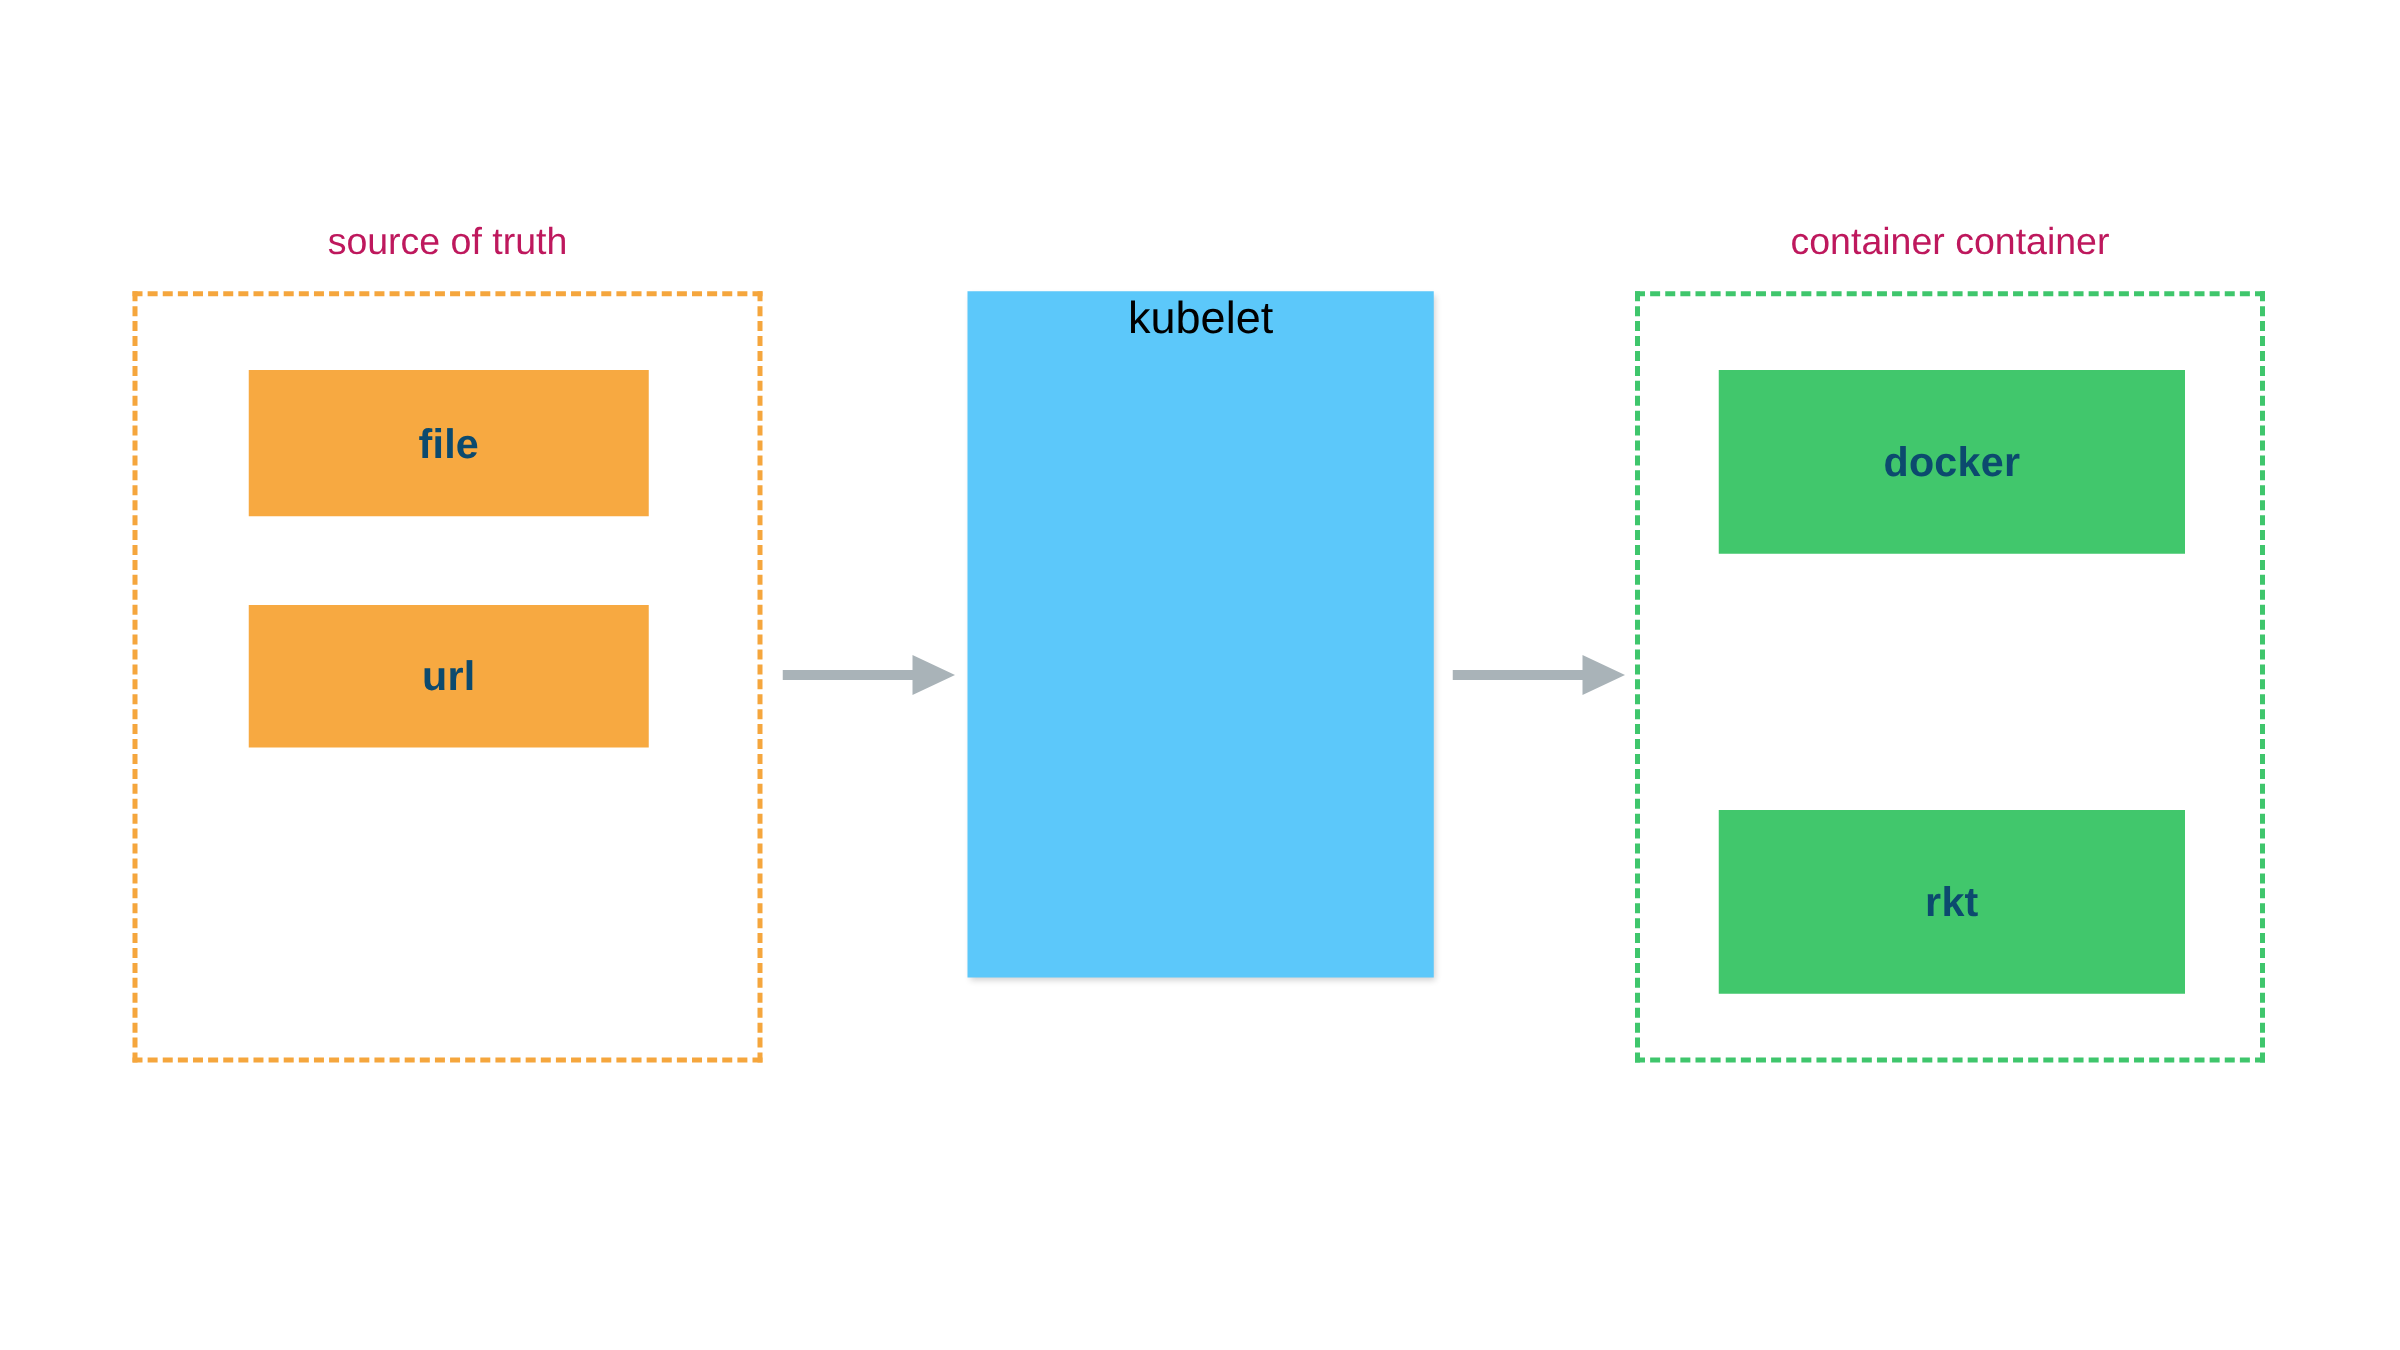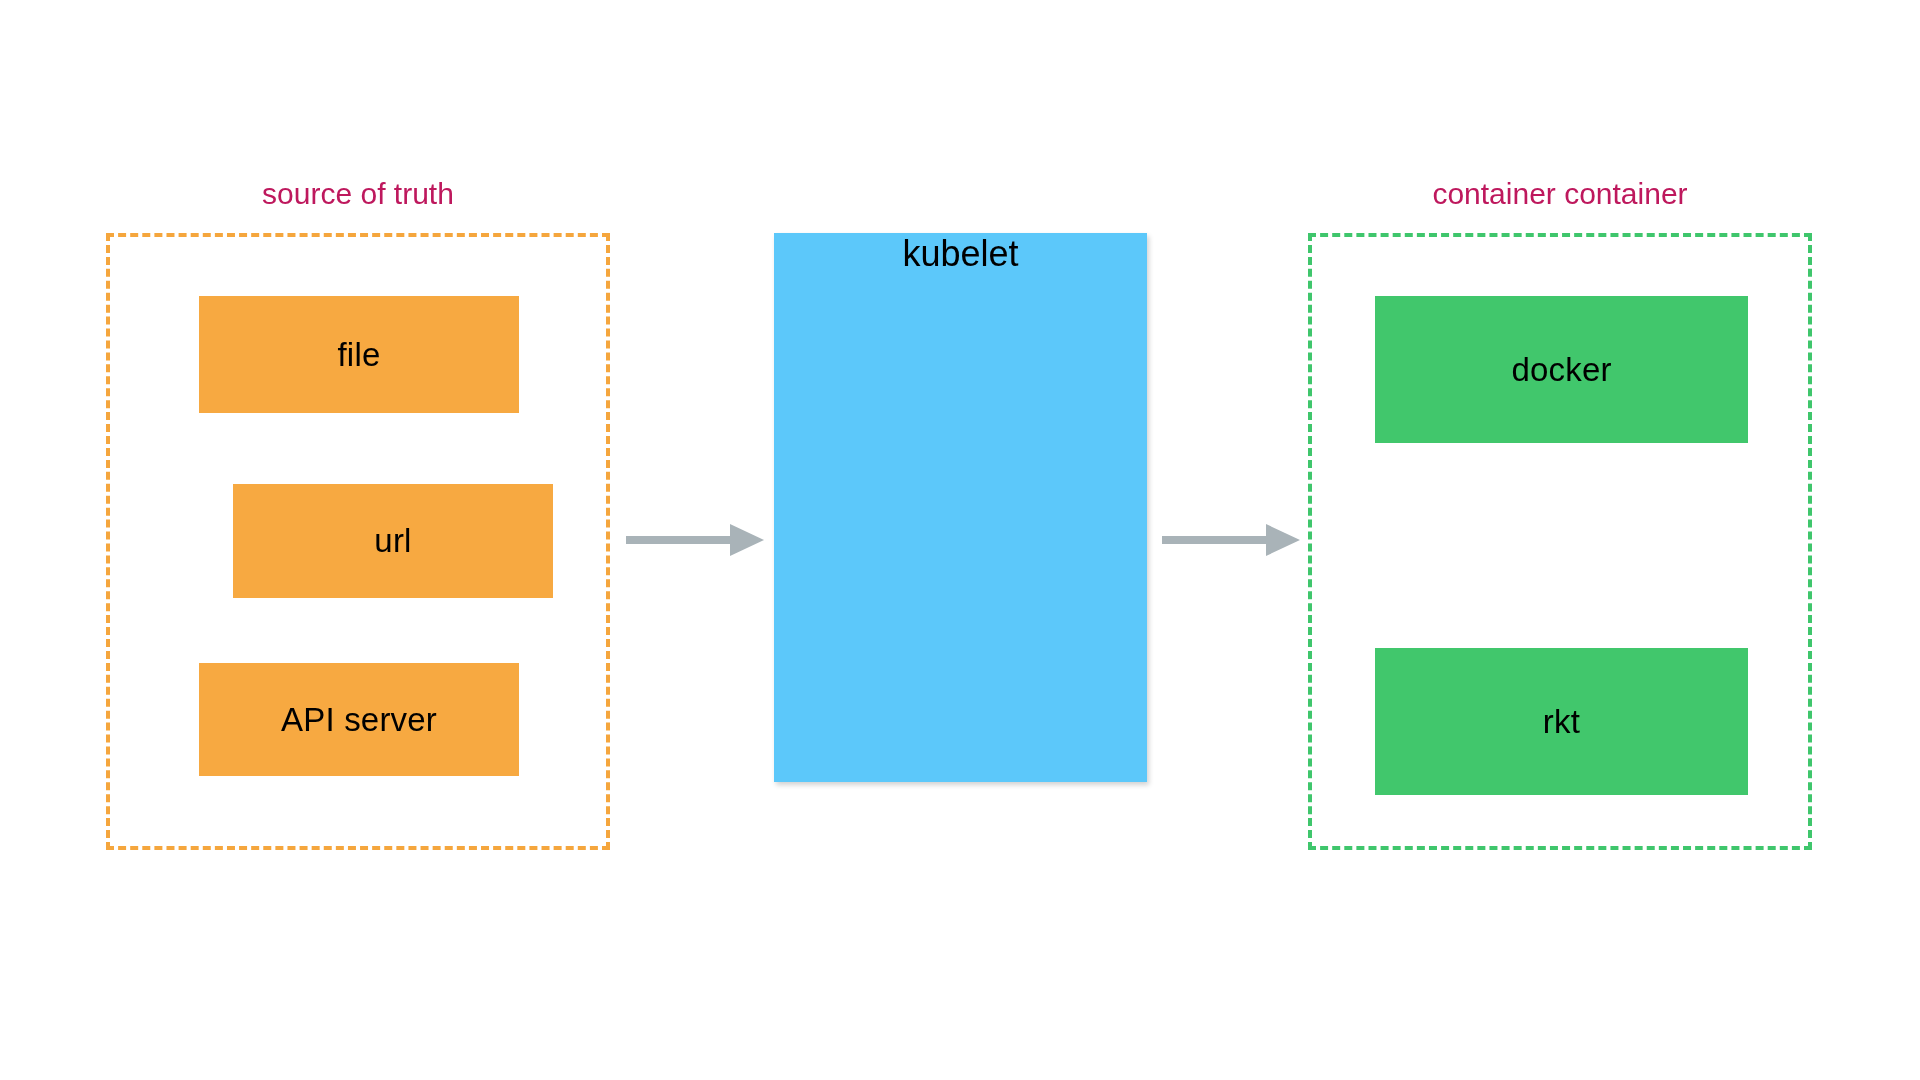--- a/index.html
+++ b/index.html
@@ -65,32 +65,32 @@
     border: 4px dashed #3FC66C;
   }
 
   
   .node {
     position: absolute;
     box-sizing: border-box;
     display: flex;
     align-items: center;
     justify-content: center;
-    color: #000000;
+    color: #0c4a6e;
     font-size: 33px;
     line-height: 38px;
     letter-spacing: 0.2px;
     white-space: nowrap;
-    font-weight: 400;
+    font-weight: 700;
   }
   .node.orange { background: #F7A941; }
   .node.green  { background: #41C76C; }
 
   #node-file      { left: 199px; top: 296px; width: 320px; height: 117px; }
-  #node-url       { left: 199px; top: 484px; width: 320px; height: 114px; margin-left: 34px; }
+  #node-url       { left: 199px; top: 484px; width: 320px; height: 114px; }
   #node-apiserver { left: 199px; top: 663px; width: 320px; height: 113px; }
 
   #node-docker { left: 1375px; top: 296px; width: 373px; height: 147px; }
   #node-rkt    { left: 1375px; top: 648px; width: 373px; height: 147px; text-align: center; }
 
   
   #node-kubelet {
     position: absolute;
     left: 774px;
     top: 233px;
@@ -127,23 +127,20 @@
   <div class="group-box" id="group-source-of-truth"></div>
 
   <div class="node orange" id="node-file">
     <span>file</span>
   </div>
 
   <div class="node orange" id="node-url">
     <span>url</span>
   </div>
 
-  <div class="node orange" id="node-apiserver">
-    <span>API server</span>
-  </div>
 
   <div class="arrow" id="arrow-source-to-kubelet">
     <svg width="140" height="40" viewBox="0 0 140 40" xmlns="http://www.w3.org/2000/svg">
       <path d="M0 16 L104 16 L104 4 L138 20 L104 36 L104 24 L0 24 Z" fill="#A9B3B8"></path>
     </svg>
   </div>
 
   <div id="node-kubelet">
     <span>kubelet</span>
   </div>

